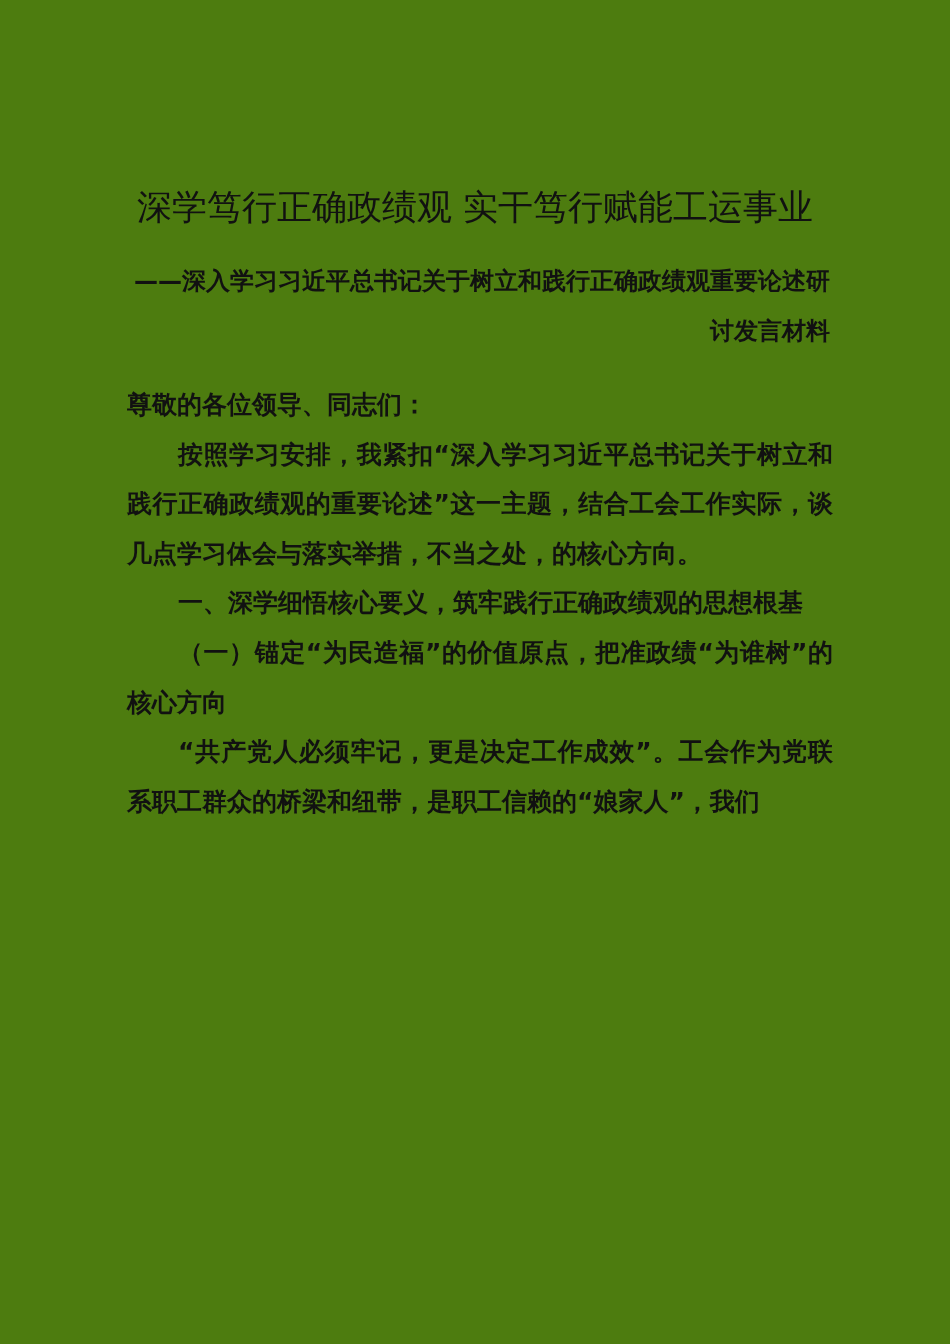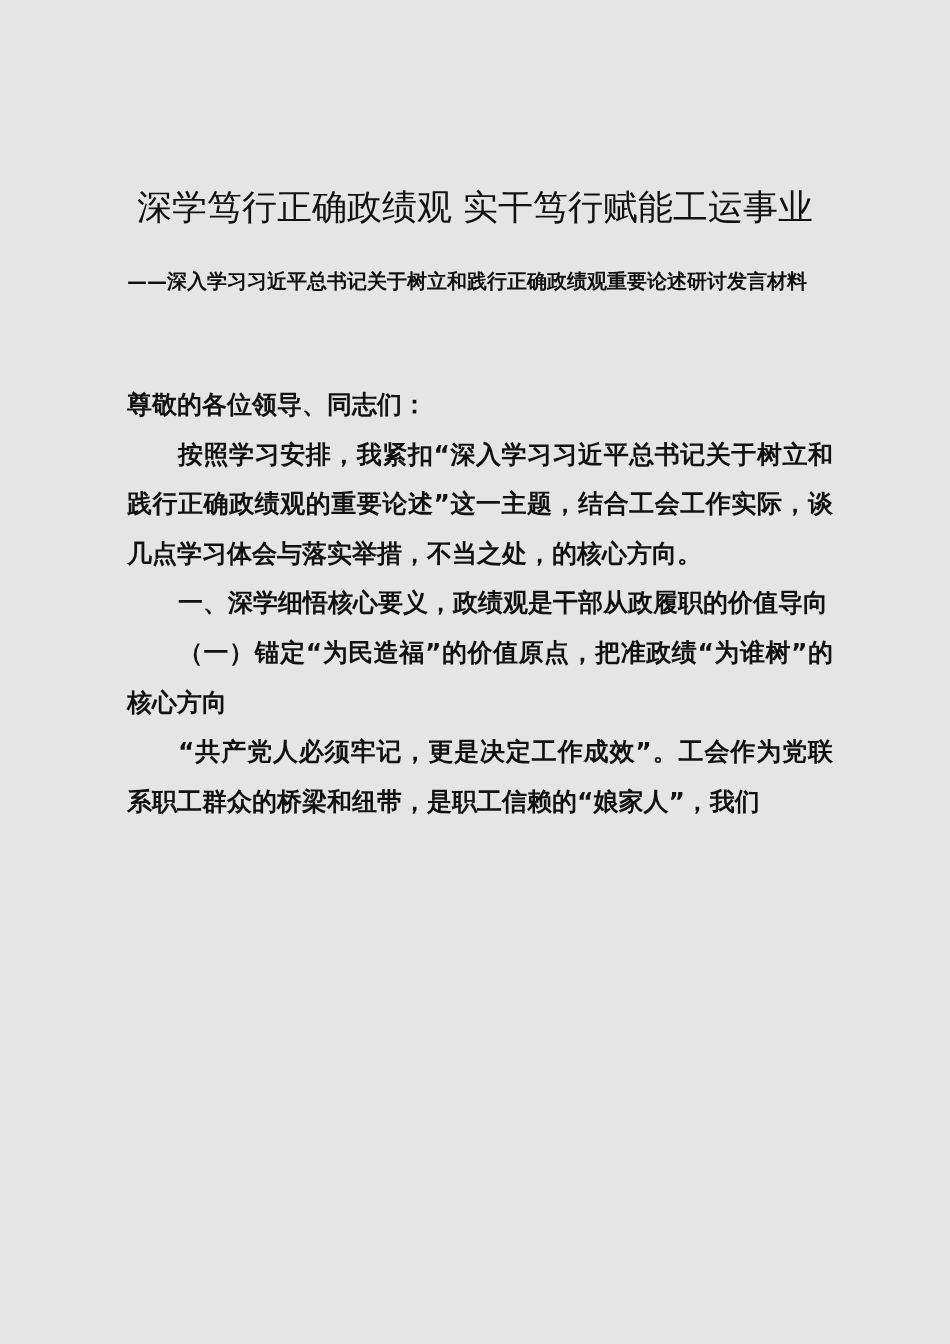--- a/index.html
+++ b/index.html
@@ -1,32 +1,32 @@
 <!DOCTYPE html>
 <html><head>
 <meta charset="utf-8">
 <style>
   html, body { margin: 0; padding: 0; background: #ffffff; }
   body { width: 950px; height: 1344px; position: relative; overflow: hidden;
          font-family: "DejaVu Sans", "Liberation Sans", sans-serif; color: #111; }
-  .page { position: absolute; left: 0; top: 0; width: 950px; height: 1344px; background: #e5e5e5; }
+  .page { position: absolute; left: 0; top: 0; width: 950px; height: 1344px; background: #4d7c0f; }
   .title { position: absolute; left: 0; width: 950px; top: 182px; text-align: center;
            font-size: 35px; line-height: 50px; letter-spacing: 0px; white-space: nowrap; }
-  .subtitle { position: absolute; left: 127px; width: 703px; top: 256px; text-align: left;
-              font-size: 20px; font-weight: bold; line-height: 50px; }
+  .subtitle { position: absolute; left: 127px; width: 703px; top: 256px; text-align: right;
+              font-size: 24px; font-weight: bold; line-height: 50px; }
   .body { position: absolute; left: 127px; width: 706px; top: 380px; font-size: 25px; line-height: 49.6px; font-weight: bold; }
   .body p { margin: 0; text-align: justify; text-align-last: left; }
   .indent { text-indent: 51px; }
 </style>
 </head>
 <body>
 
 <div class="page">
   <div class="title">深学笃行正确政绩观 实干笃行赋能工运事业</div>
   <div class="subtitle">——深入学习习近平总书记关于树立和践行正确政绩观重要论述研讨发言材料</div>
   <div class="body">
     <p>尊敬的各位领导、同志们：</p>
     <p class="indent">按照学习安排，我紧扣“深入学习习近平总书记关于树立和践行正确政绩观的重要论述”这一主题，结合工会工作实际，谈几点学习体会与落实举措，不当之处，的核心方向。</p>
-    <p class="indent">一、深学细悟核心要义，政绩观是干部从政履职的价值导向</p>
+    <p class="indent">一、深学细悟核心要义，筑牢践行正确政绩观的思想根基</p>
     <p class="indent">（一）锚定“为民造福”的价值原点，把准政绩“为谁树”的核心方向</p>
     <p class="indent">“共产党人必须牢记，更是决定工作成效”。工会作为党联系职工群众的桥梁和纽带，是职工信赖的“娘家人”，我们</p>
   </div>
 </div>
 
 </body></html>

